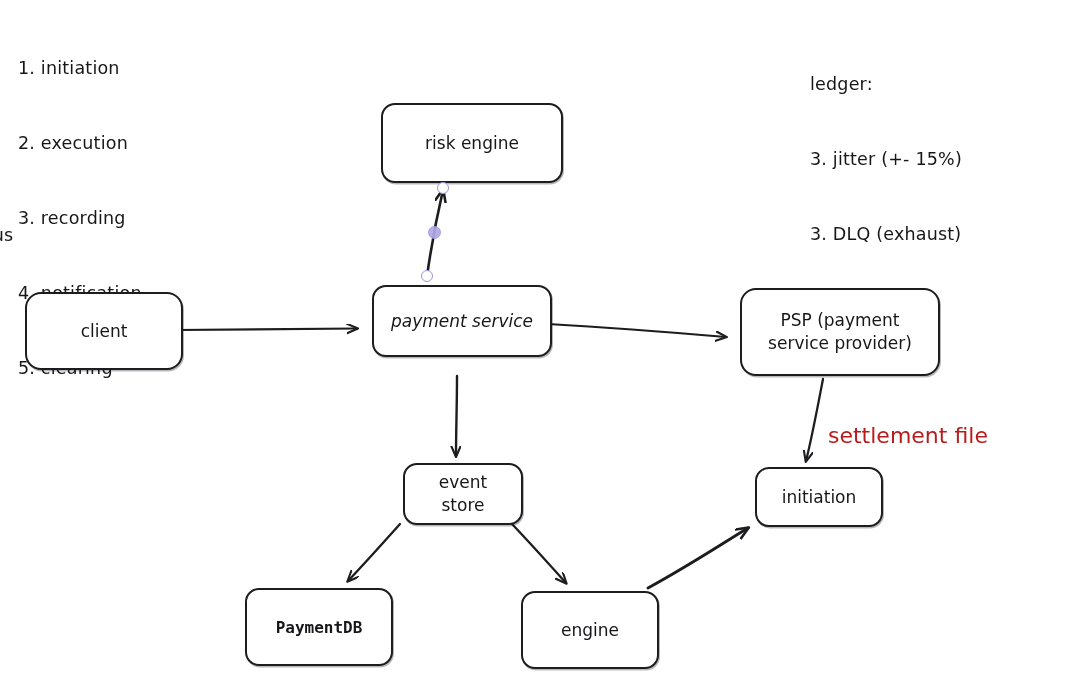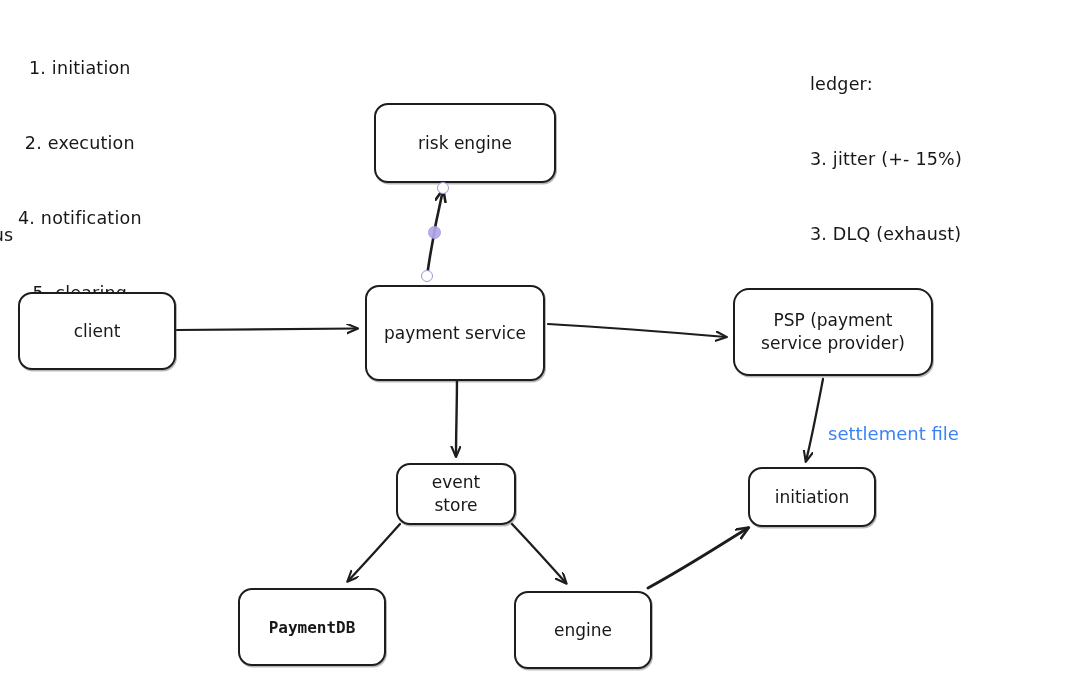--- a/index.html
+++ b/index.html
@@ -34,21 +34,21 @@
   .note {
     position: absolute;
     font-family: "DejaVu Sans", sans-serif;
     font-size: 17.5px;
     line-height: 25px;
     color: #17171a;
     white-space: pre;
     letter-spacing: 0.2px;
   }
   .note-line { display: block; white-space: pre; }
-  #notes-left  { left: 18px;  top: 6px; text-align: center; }
+  #notes-left  { left: 18px;  top: 6px; }
   #notes-right { left: 810px; top: 22px; }
   #fragment-status {
     position: absolute;
     left: -14px;
     top: 225px;
     font-size: 17.5px;
     color: #17171a;
     white-space: pre;
   }
   
@@ -60,39 +60,40 @@
     background: #ffffff;
     display: flex;
     align-items: center;
     justify-content: center;
     text-align: center;
     font-family: "DejaVu Sans", sans-serif;
     font-size: 17px;
     line-height: 23px;
     color: #17171a;
     box-shadow: 1px 1.5px 0 rgba(20,20,25,0.30);
+    margin-left: 7px;
   }
   .node .label { display: block; white-space: pre-line; padding: 0 6px; }
   .node.mono { font-family: "DejaVu Sans Mono", monospace; font-size: 16px; }
 
   #node-risk-engine     { left: 374px; top: 103px; width: 182px;  height: 80px; }
-  #node-client          { left: 18px;  top: 292px; width: 158px;  height: 78px; }
-  #node-payment-service { left: 365px; top: 285px; width: 180px;  height: 96px; }
+  #node-client          { left: 18px;  top: 292px; width: 158px;  height: 78px; border-radius: 16px; }
+  #node-payment-service { left: 365px; top: 285px; width: 180px;  height: 72px; font-style: italic; }
   #node-psp             { left: 733px; top: 288px; width: 200px;  height: 88px; border-radius: 16px; }
   #node-event-store     { left: 396px; top: 463px; width: 120px;  height: 62px; }
   #node-reconcile       { left: 748px; top: 467px; width: 128px;  height: 60px; }
   #node-payment-db      { left: 238px; top: 588px; width: 148px;  height: 78px; font-weight: bold; }
   #node-ledger          { left: 514px; top: 591px; width: 138px;  height: 78px; }
 
   
   .edge-label {
     position: absolute;
     font-family: "DejaVu Sans", sans-serif;
-    font-size: 18px;
-    color: #3b82f6;
+    font-size: 22px;
+    color: #b91c1c;
     white-space: pre;
   }
   #edge-label-settlement-file { left: 828px; top: 423px; }
 
   
   .handle {
     position: absolute;
     border-radius: 50%;
     box-sizing: border-box;
   }
@@ -155,20 +156,21 @@
     </g>
 
     <g>
       <path d="M823,379 C818,405 812,437 806,461" fill="none" stroke="#1d1d20" stroke-width="2.3" stroke-linecap="round" marker-end="url(#arrowhead)"></path>
     </g>
   </svg>
 
   <div class="note" id="notes-left">
     <span class="note-line">1. initiation</span>
     <span class="note-line">2. execution</span>
+    <span class="note-line">3. recording</span>
     <span class="note-line">4. notification</span>
     <span class="note-line">5. clearing</span>
   </div>
 
   <div class="note" id="notes-right">
     <span class="note-line">ledger:</span>
     <span class="note-line">3. jitter (+- 15%)</span>
     <span class="note-line">3. DLQ (exhaust)</span>
   </div>
 

